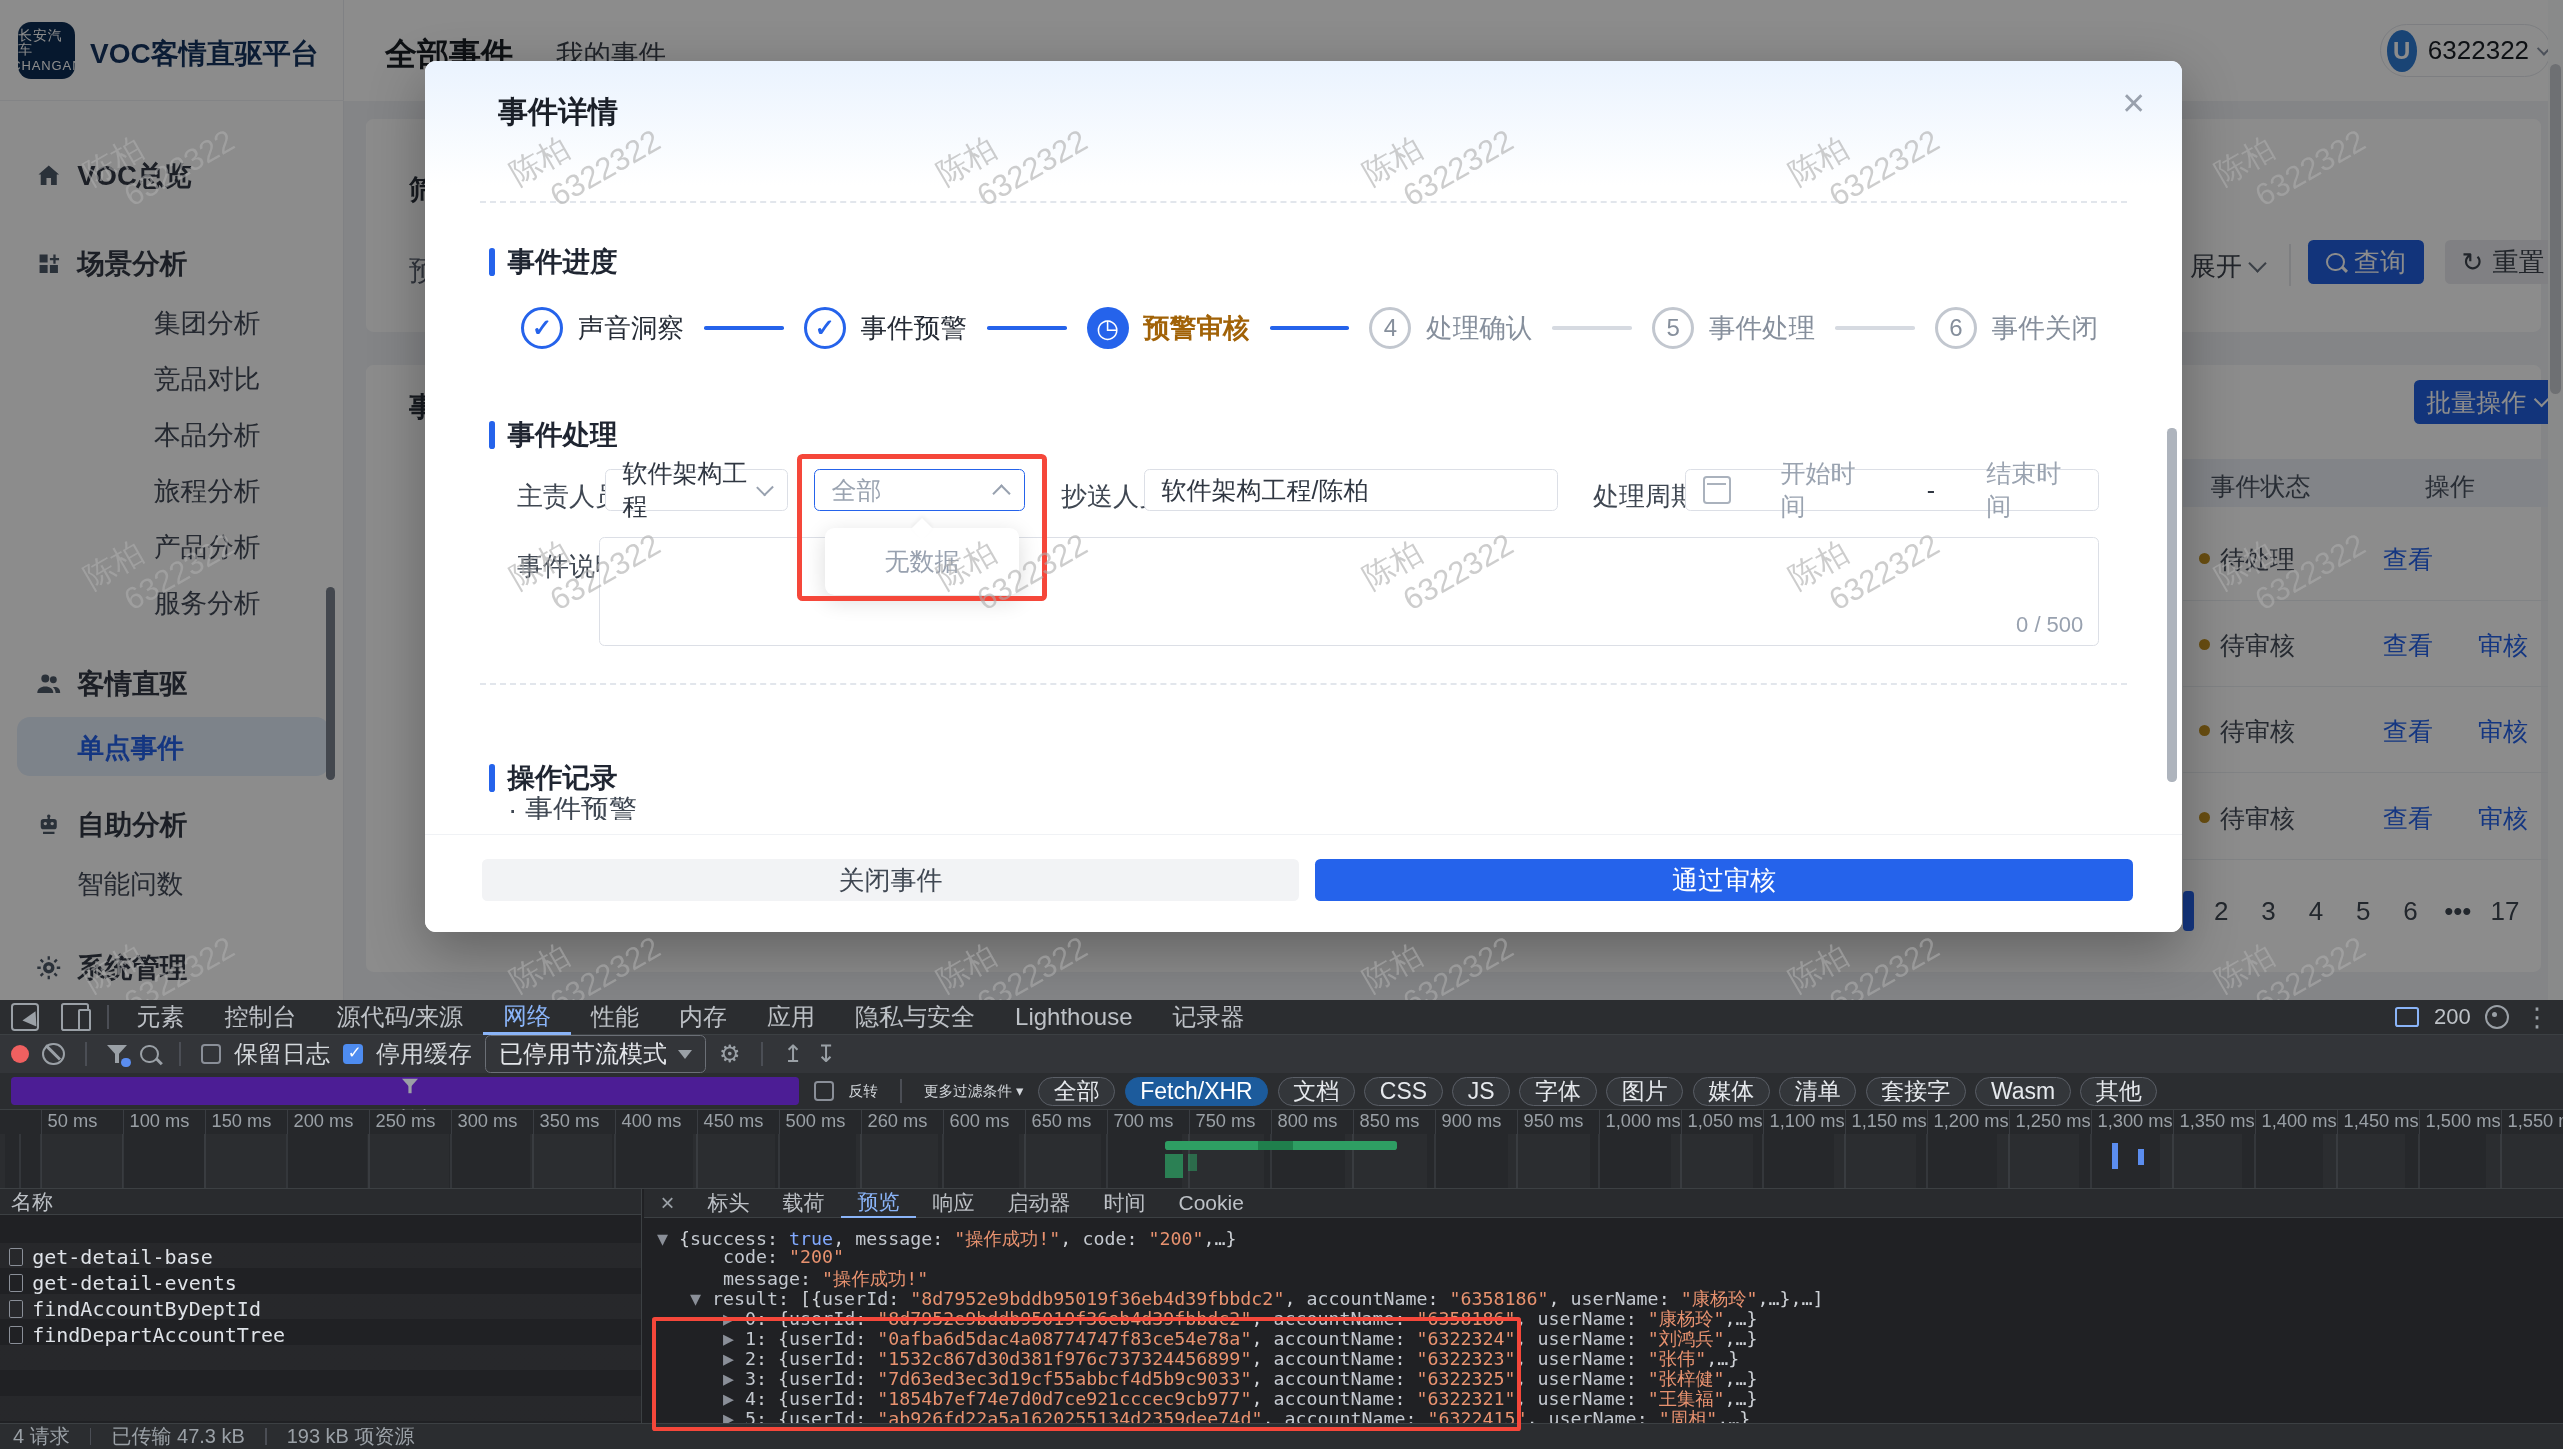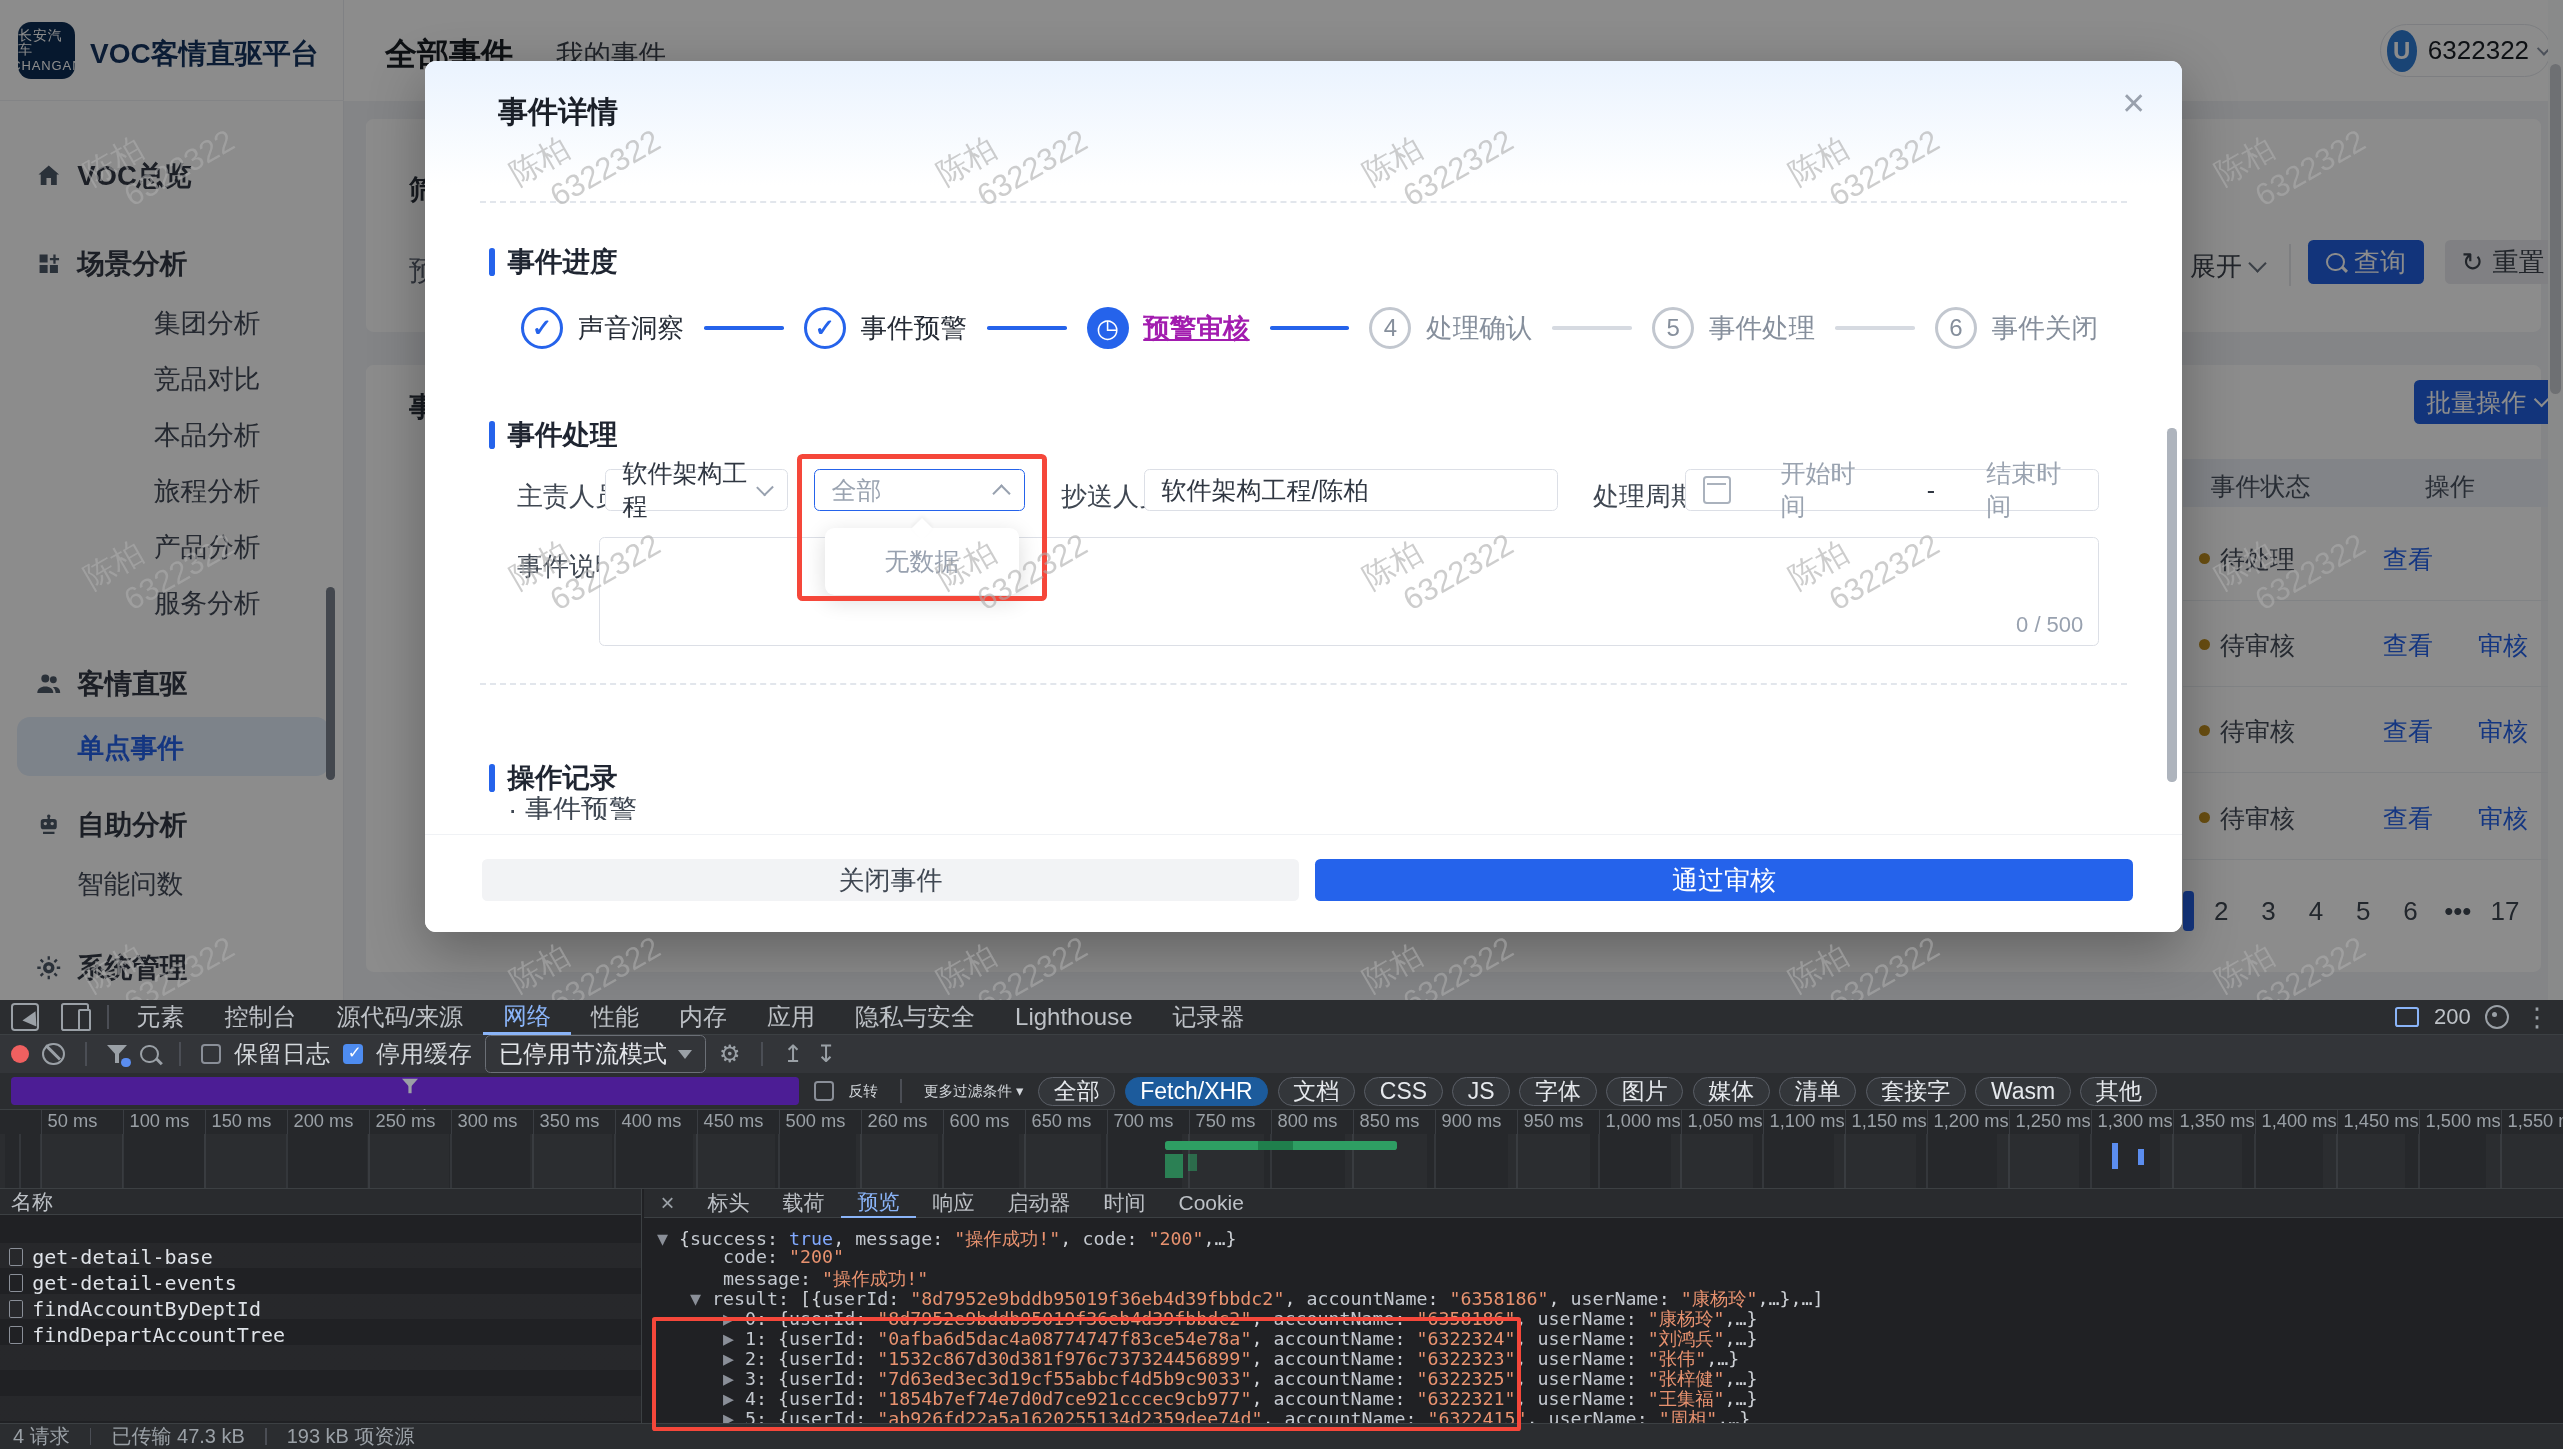--- a/index.html
+++ b/index.html
@@ -66,21 +66,21 @@
   .step .circle{width:42px;height:42px;border-radius:50%;box-sizing:border-box;display:flex;align-items:center;justify-content:center;font-size:24px;flex:none;}
   .step .slabel{margin-left:14.7px;font-size:26.6px;white-space:nowrap;}
   .step::after{content:"";flex:1;height:3.7px;margin:0 20px;background:#d6dae1;border-radius:1.8px;}
   .step:last-child::after{display:none;}
   .step.done .circle{border:3.7px solid #2563eb;color:#2563eb;}
   .step.done .circle::before{content:"✓";font-size:24px;font-weight:bold;color:#2563eb;}
   .step.done .slabel{color:#262c36;}
   .step.done::after{background:#2563eb;}
   .step.active .circle{background:#2563eb;color:#fff;}
   .step.active .circle::before{content:"◷";font-size:26px;color:#fff;}
-  .step.active .slabel{color:#a21caf;font-weight:bold;text-decoration:underline;}
+  .step.active .slabel{color:#a16207;font-weight:bold;}
   .step.active::after{background:#2563eb;}
   .step.pending .circle{border:3.7px solid #c2c7cf;color:#868f9c;}
   .step.pending .slabel{color:#868f9c;}
   
   .flabel{position:absolute;font-size:26px;color:#3f4752;}
   .fbox{position:absolute;height:42px;border:1.8px solid #dcdfe6;border-radius:5.5px;box-sizing:border-box;background:#fff;display:flex;align-items:center;padding:0 16.5px;font-size:25px;color:#303742;}
   .fbox .ph{color:#9aa3b0;}
   .fbox .cv{margin-left:auto;width:11px;height:11px;border-right:2.8px solid #98a1af;border-bottom:2.8px solid #98a1af;transform:rotate(45deg);margin-top:-5.5px;}
   .fbox .cvu{margin-left:auto;width:11px;height:11px;border-right:2.8px solid #98a1af;border-bottom:2.8px solid #98a1af;transform:rotate(-135deg);margin-top:7.3px;}
   .fbox.focused{border-color:#2563eb;}

